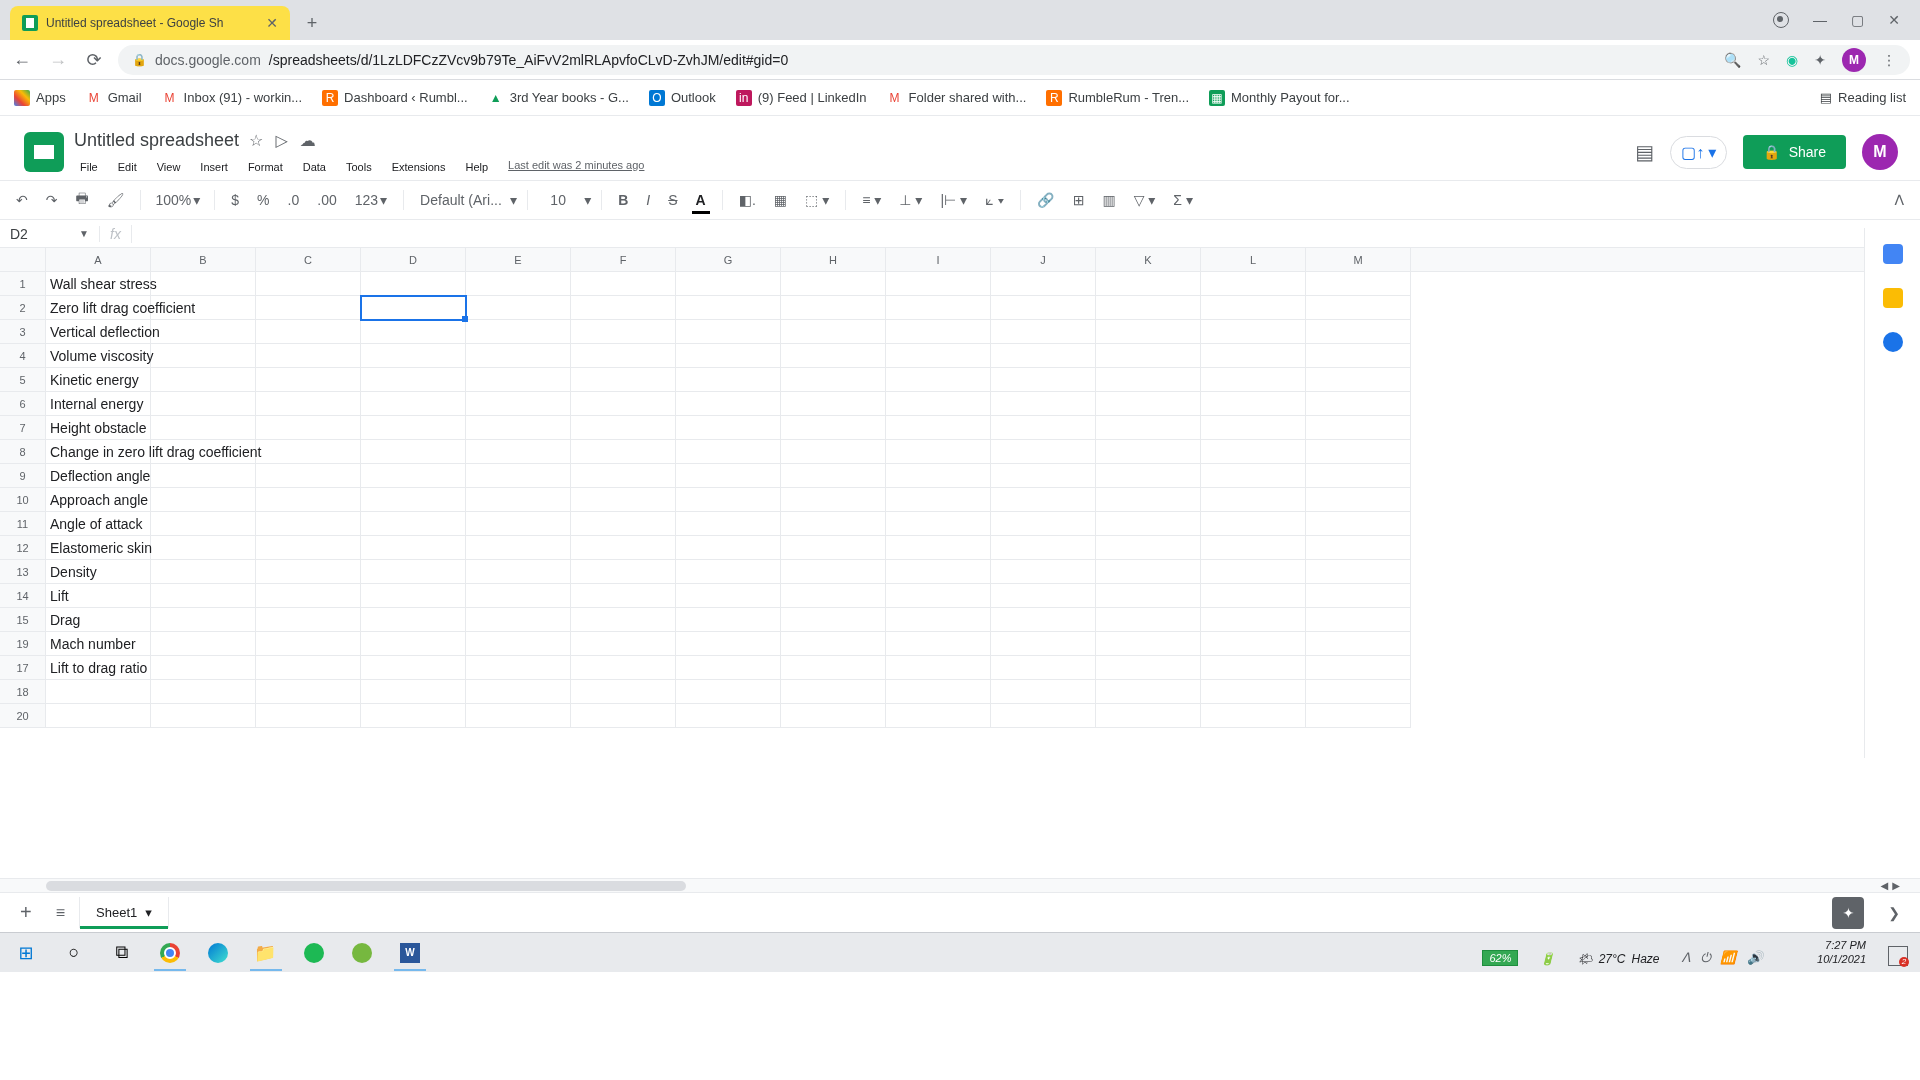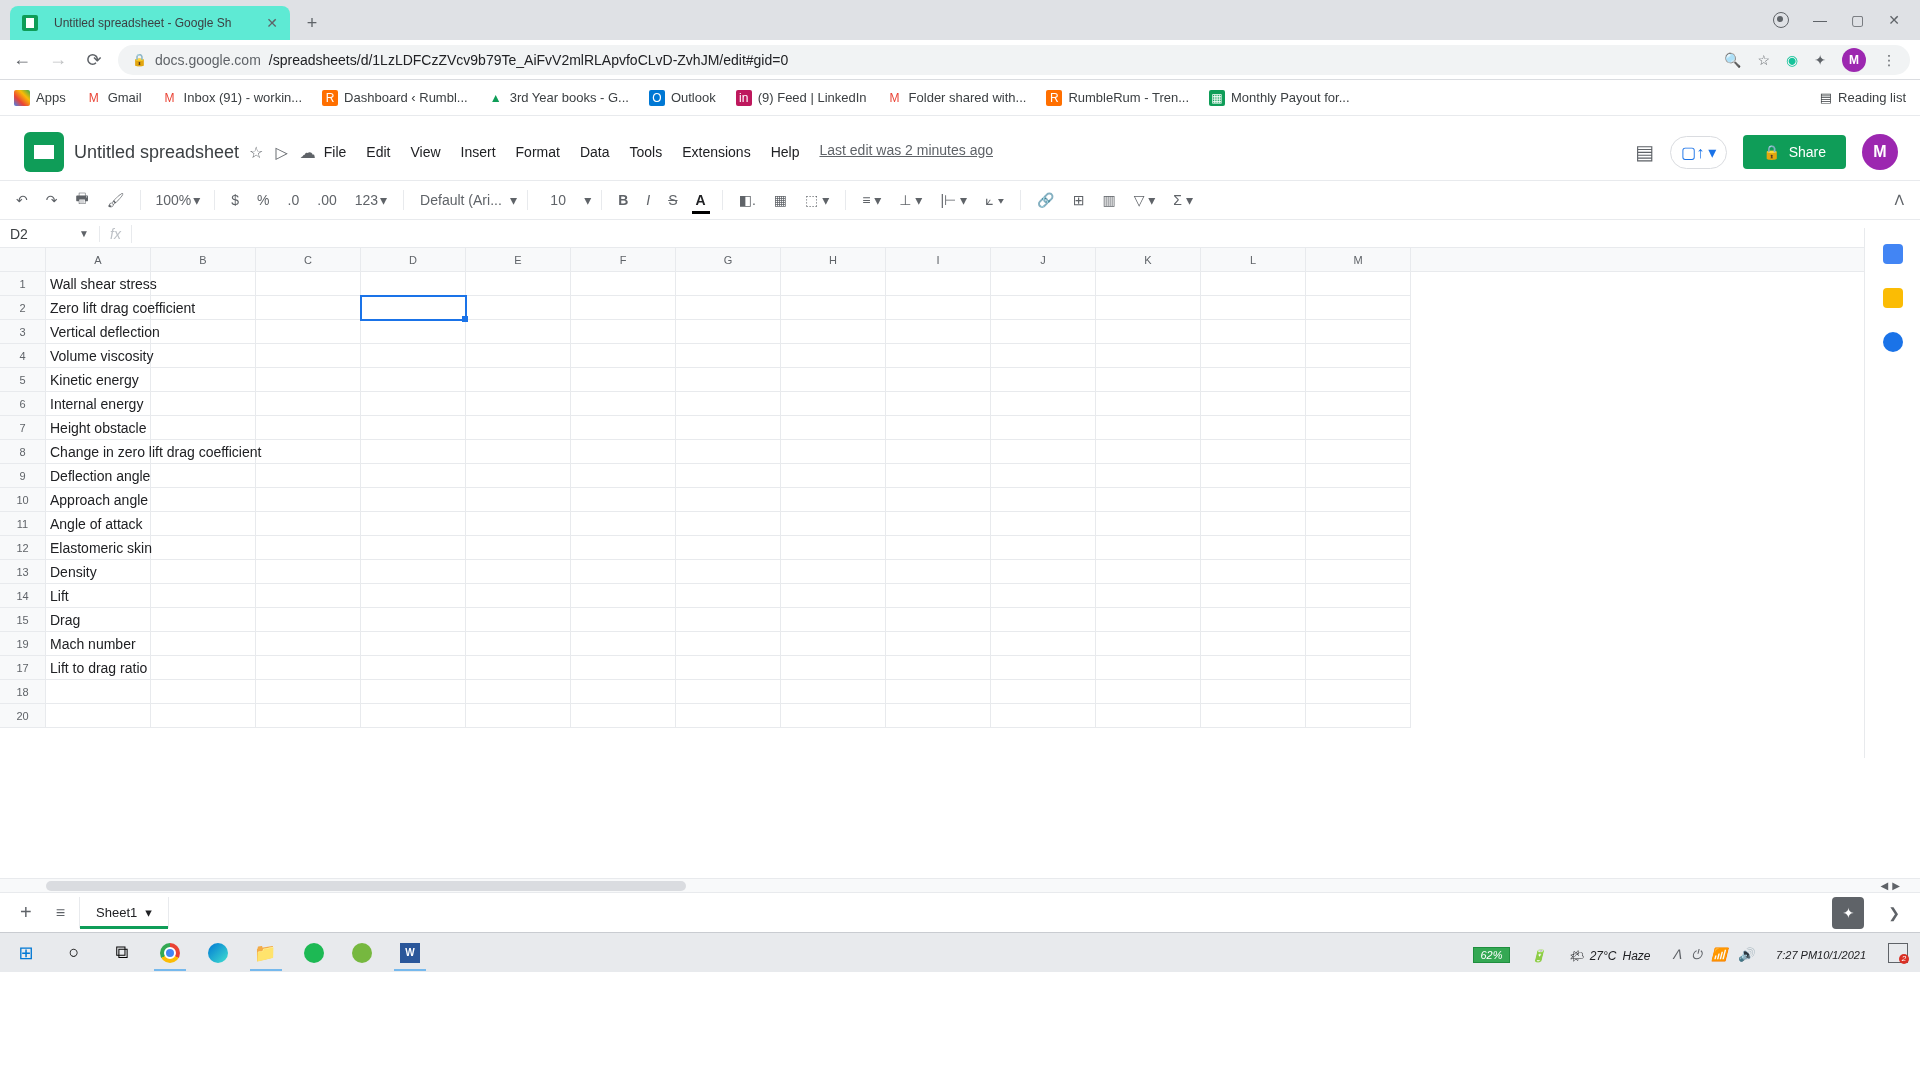--- a/index.html
+++ b/index.html
@@ -1,20 +1,20 @@
 <!DOCTYPE html>
 <html><head>
 <meta charset="utf-8">
 <style>
 * { margin: 0; padding: 0; box-sizing: border-box; font-family: Arial, sans-serif; }
 body { width: 1920px; height: 1080px; overflow: hidden; background: #fff; }
 
 
 .browser-tabs { height: 40px; background: #dfe1e5; display: flex; align-items: flex-end; padding-left: 10px; }
-.tab { height: 34px; background: #5eead4; border-radius: 8px 8px 0 0; display: flex; align-items: center; padding: 0 12px; gap: 16px; font-size: 12px; color: #3c4043; width: 280px; }
+.tab { height: 34px; background: #fde047; border-radius: 8px 8px 0 0; display: flex; align-items: center; padding: 0 12px; gap: 8px; font-size: 12px; color: #3c4043; width: 280px; }
 .tab-icon { width: 16px; height: 16px; background: #0f9d58; border-radius: 2px; display: flex; align-items: center; justify-content: center; }
 .tab-icon::after { content: ""; width: 8px; height: 10px; background: white; }
 .tab-close { margin-left: auto; font-size: 14px; color: #5f6368; }
 .new-tab { width: 28px; height: 28px; display: flex; align-items: center; justify-content: center; color: #5f6368; font-size: 18px; margin-left: 8px; margin-bottom: 3px; }
 .window-controls { margin-left: auto; display: flex; gap: 24px; padding-right: 20px; align-items: center; height: 100%; color: #5f6368; }
 .wc-icon { font-size: 14px; }
 .wc-circle { width: 16px; height: 16px; border: 1.5px solid #5f6368; border-radius: 50%; display: inline-block; position: relative; }
 .wc-circle::after { content: ""; width: 6px; height: 6px; background: #5f6368; border-radius: 50%; position: absolute; top: 3px; left: 3px; }
 
 .address-bar-row { height: 40px; display: flex; align-items: center; padding: 0 10px; gap: 12px; border-bottom: 1px solid #dadce0; }
@@ -34,25 +34,25 @@
 .bm-drive { color: #0f9d58; }
 .bm-outlook { background: #0078d4; color: white; }
 .bm-linkedin { background: #be185d; color: white; }
 .bm-sheets { background: #0f9d58; color: white; }
 .reading-list { margin-left: auto; display: flex; align-items: center; gap: 6px; }
 
 
 .sheets-header { height: 64px; display: flex; align-items: center; padding: 8px 10px 0 10px; gap: 10px; }
 .sheets-logo { width: 40px; height: 40px; background: #0f9d58; border-radius: 6px; display: flex; align-items: center; justify-content: center; margin-left: 14px; }
 .sheets-logo::after { content: ""; width: 20px; height: 14px; background: white; }
-.doc-meta { display: flex; flex-direction: row; gap: 2px; justify-content: center; }
+.doc-meta { display: flex; flex-direction: column; gap: 8px; justify-content: center; }
 .doc-title-row { display: flex; align-items: center; gap: 10px; }
 .doc-title { font-size: 18px; color: #3c4043; }
 .title-icons { display: flex; gap: 12px; color: #5f6368; font-size: 16px; }
-.menu-bar { display: flex; gap: 8px; font-size: 14px; color: #202124; }
+.menu-bar { display: flex; gap: 8px; font-size: 11px; color: #202124; }
 .menu-item { padding: 2px 6px; }
 .last-edit { color: #5f6368; text-decoration: underline; margin-left: 6px; }
 .header-right { margin-left: auto; display: flex; align-items: center; gap: 16px; }
 .comment-icon { font-size: 20px; color: #5f6368; }
 .present-btn { border: 1px solid #dadce0; border-radius: 18px; padding: 6px 10px; display: flex; align-items: center; gap: 4px; color: #1a73e8; }
 .share-btn { background: #0f9d58; color: white; border-radius: 4px; padding: 9px 20px; font-size: 14px; font-weight: 500; display: flex; align-items: center; gap: 8px; }
 .avatar-md { width: 36px; height: 36px; border-radius: 50%; background: #9c27b0; color: white; display: flex; align-items: center; justify-content: center; font-weight: bold; margin-right: 12px; }
 
 
 .toolbar { height: 40px; border-top: 1px solid #e8eaed; border-bottom: 1px solid #e8eaed; display: flex; align-items: center; padding: 0 10px; gap: 6px; color: #5f6368; font-size: 14px; }
@@ -112,21 +112,21 @@
 
 
 .taskbar { height: 40px; background: #e8eaed; border-top: 1px solid #c9ccd1; display: flex; align-items: center; padding: 0 4px; gap: 8px; }
 .tb-left { display: flex; align-items: center; gap: 4px; }
 .tb-item { width: 44px; height: 36px; display: flex; align-items: center; justify-content: center; font-size: 18px; position: relative; }
 .tb-item.active::after { content: ""; position: absolute; bottom: 0; left: 6px; right: 6px; height: 2px; background: #76b9ed; }
 .tb-right { margin-left: auto; display: flex; align-items: flex-end; gap: 22px; font-size: 12px; color: #202124; padding-right: 8px; font-style: italic; }
 .battery-badge { background: #34a853; color: white; padding: 1px 6px; font-size: 11px; border: 1px solid #1e8e3e; }
 .weather { display: flex; align-items: center; gap: 6px; }
 .tray-icons { display: flex; gap: 10px; font-size: 13px; color: #5f6368; }
-.clock { display: flex; flex-direction: row; align-items: flex-end; font-size: 11px; line-height: 1.2; }
+.clock { display: flex; flex-direction: column; align-items: flex-end; font-size: 11px; line-height: 1.2; margin-left: 32px; }
 .notif { width: 20px; height: 20px; border: 1px solid #5f6368; position: relative; }
 .notif::after { content: "2"; position: absolute; bottom: -2px; right: -2px; background: #d93025; color: white; font-size: 8px; border-radius: 50%; width: 10px; height: 10px; display: flex; align-items: center; justify-content: center; }
 
 .win-icon { color: #0078d4; }
 .chrome-circ { width: 20px; height: 20px; border-radius: 50%; background: conic-gradient(#ea4335 0 120deg, #fbbc05 120deg 240deg, #34a853 240deg 360deg); position: relative; }
 .chrome-circ::after { content: ""; width: 8px; height: 8px; background: #4285f4; border: 2px solid white; border-radius: 50%; position: absolute; top: 4px; left: 4px; }
 .edge-circ { width: 20px; height: 20px; border-radius: 50%; background: linear-gradient(135deg,#0078d4,#40e0d0); }
 .folder-i { color: #ffb900; }
 .spotify-i { width: 20px; height: 20px; border-radius: 50%; background: #1db954; }
 .utor-i { width: 20px; height: 20px; border-radius: 50%; background: #76b83f; }

